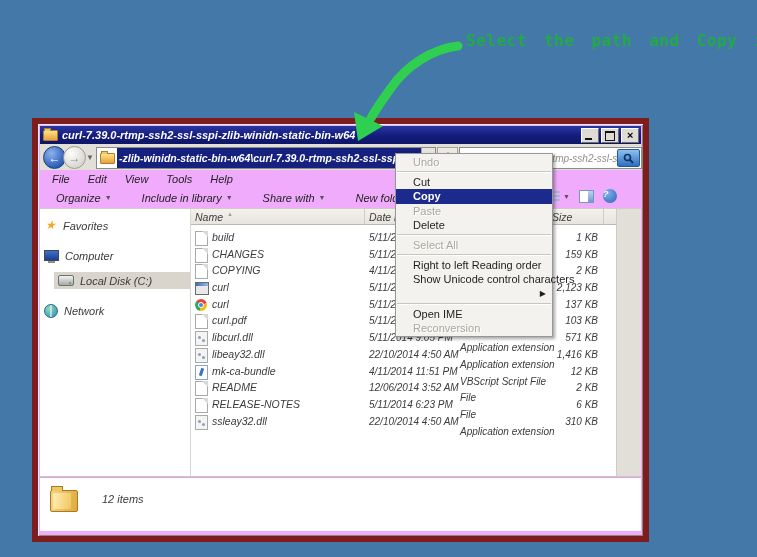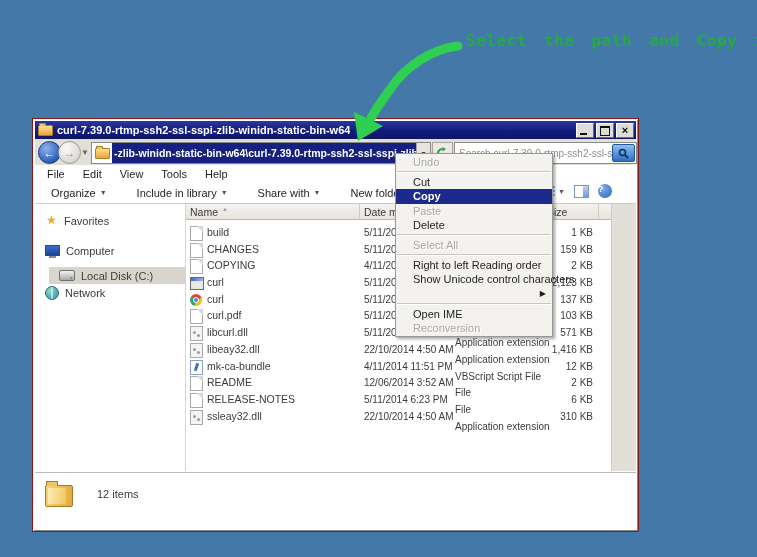--- a/index.html
+++ b/index.html
@@ -5,22 +5,22 @@
   html,body{margin:0;padding:0;background:#4478A8;}
   .desktop{position:relative;width:757px;height:557px;background:#4478A8;overflow:hidden;
            font-family:"Liberation Sans",sans-serif;font-size:11px;color:#2b2b2b;}
 
   
   .anno-text{position:absolute;left:466px;top:31px;font-family:"DejaVu Sans Mono",monospace;
              font-weight:bold;font-size:16px;color:#22ab45;letter-spacing:.5px;word-spacing:7px;white-space:nowrap;}
   .anno-arrow{position:absolute;left:0;top:0;width:757px;height:557px;pointer-events:none;z-index:60;}
 
   
-  .win{position:absolute;left:32px;top:118px;width:605px;height:412px;background:#ffffff;
-       border:1px solid #7f1d1d;box-shadow:inset 1px 1px 0 #f4f2ee, inset -1px -1px 0 #8a877f;z-index:10;}
+  .win{position:absolute;left:32px;top:118px;width:605px;height:412px;background:#f0abfc;
+       border:6px solid #7f1d1d;box-shadow:inset 1px 1px 0 #f4f2ee, inset -1px -1px 0 #8a877f;z-index:10;font-style:italic;}
   .titlebar{position:absolute;left:2px;top:2px;right:2px;height:18px;
             background:linear-gradient(180deg,#2b37a2,#131c7c 55%,#0e1668);display:flex;align-items:center;}
   .title-txt{color:#fff;font-weight:bold;font-size:11px;margin-left:4px;white-space:nowrap;overflow:hidden;}
   .winbtns{position:absolute;right:2px;top:2px;display:flex;gap:2px;}
   .wbtn{width:16px;height:13px;background:#DFDCD5;border:1px solid;border-color:#ffffff #6f6d68 #6f6d68 #ffffff;
         display:flex;align-items:center;justify-content:center;font-size:9px;line-height:9px;color:#000;position:relative;}
   .g-min{position:absolute;left:3px;bottom:2px;width:7px;height:2px;background:#111;}
   .g-max{width:8px;height:7px;border:1px solid #111;border-top-width:2px;}
   .g-close{font-weight:bold;font-size:11px;margin-top:-1px;}
 
@@ -56,21 +56,21 @@
   .ic-views{width:13px;height:11px;background:repeating-linear-gradient(180deg,#9fb9d8 0 2px,transparent 2px 4px);border-left:3px solid #6f93c0;}
   .ic-preview{width:13px;height:11px;border:1px solid #7a98b8;background:#fff;position:relative;}
   .ic-preview::after{content:"";position:absolute;right:0;top:0;bottom:0;width:5px;background:linear-gradient(#bfd4ec,#6f9bd1);}
   .ic-help{width:14px;height:14px;border-radius:50%;background:radial-gradient(circle at 35% 30%,#7fb0e8,#2b62b8);
            color:#fff;font-weight:bold;font-size:9px;display:flex;align-items:center;justify-content:center;}
 
   
   .content{position:absolute;left:2px;top:85px;right:2px;height:267px;background:#fff;}
   .rightband{position:absolute;right:0;top:0;bottom:0;width:24px;background:#E2DFD9;border-left:1px solid #cfccc4;}
   .sidebar{position:absolute;left:0;top:0;bottom:0;width:150px;border-right:1px solid #d9d6cf;background:#fff;}
-  .sb-item{display:flex;align-items:center;gap:6px;height:17px;padding-left:10px;color:#3b3b3b;}
+  .sb-item{display:flex;align-items:center;gap:6px;height:17px;padding-left:4px;color:#3b3b3b;}
   .sb-item.selected{background:#D9D5CD;}
 
   .listarea{position:absolute;left:151px;top:0;right:24px;bottom:0;}
   .colhead{position:absolute;left:0;top:0;height:17px;width:426px;}
   .hcell{position:absolute;top:0;height:16px;background:linear-gradient(#f4f2ee,#e7e4dd);
          border-right:1px solid #cfccc4;border-bottom:1px solid #bbb8b0;display:flex;align-items:center;
          padding-left:4px;box-sizing:border-box;color:#3b3b3b;font-size:10.5px;}
   .sortmark{font-size:6px;color:#98a2ac;margin-left:4px;margin-top:-6px;}
   .rows{position:absolute;left:0;top:21px;right:0;}
   .row{position:relative;height:16.7px;}
@@ -223,21 +223,21 @@
             <span>Favorites</span>
           </div>
           <div class="sb-item" style="margin-top: 13px;">
             <span class="ic s-computer"></span>
             <span>Computer</span>
           </div>
           <div class="sb-item selected" style="margin-top: 8px; margin-left: 14px;">
             <span class="ic s-drive"></span>
             <span>Local Disk (C:)</span>
           </div>
-          <div class="sb-item" style="">
+          <div class="sb-item" style="margin-top: 13px;">
             <span class="ic s-network"></span>
             <span>Network</span>
           </div>
         </div>
       <div class="listarea">
         <div class="colhead" id="colhead">
             <div class="hcell" style="left: 0px; width: 174px;">
               <span>Name</span>
               <span class="sortmark">▲</span>
             </div>

